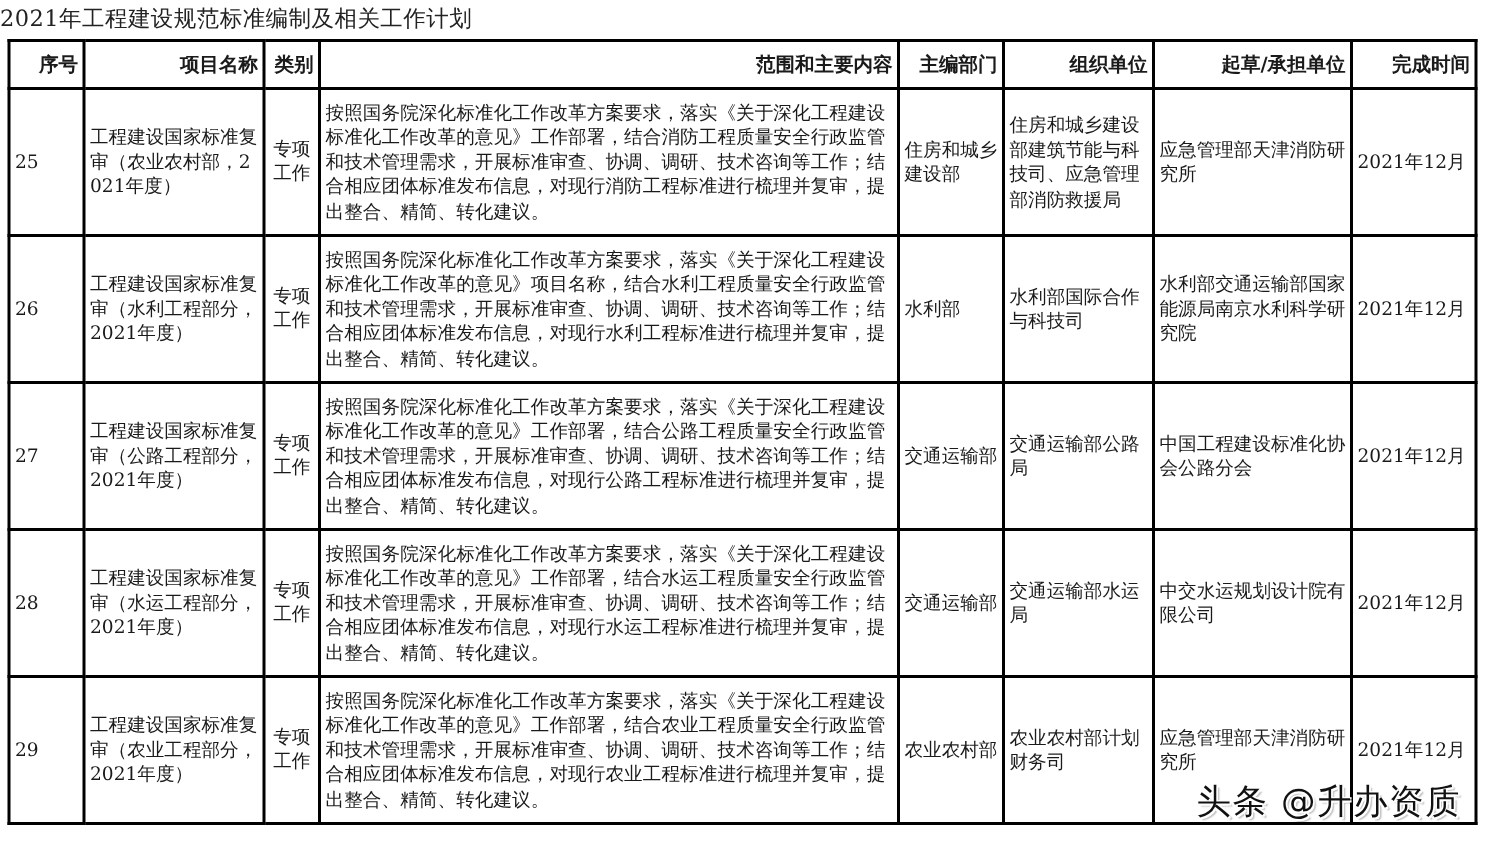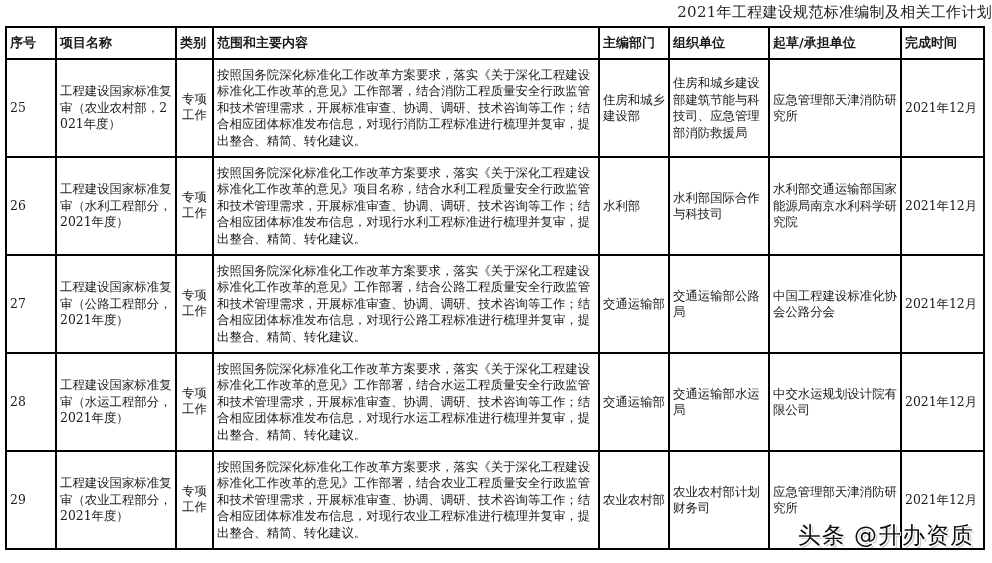--- a/index.html
+++ b/index.html
@@ -1,24 +1,24 @@
 <!DOCTYPE html>
 <html><head>
 <meta charset="utf-8">
 <style>
   html, body { margin: 0; padding: 0; background: #ffffff; }
   body { width: 992px; height: 563px; position: relative; overflow: hidden;
          font-family: "DejaVu Serif", "Liberation Serif", serif; color: #1a1a1a; }
-  .title { position: absolute; top: 2px; left: 0; width: 992px; text-align: right;
+  .title { position: absolute; top: 2px; left: 0; width: 992px; text-align: left;
            font-size: 15px; line-height: 20px; color: #222; letter-spacing: 0.3px; }
   table.plan { position: absolute; top: 26px; left: 5px; border-collapse: collapse;
                table-layout: fixed; width: 978px; }
   table.plan th, table.plan td { border: 2px solid #000; padding: 0 3px; }
   table.plan th { height: 30px; font-family: "DejaVu Sans", "Liberation Sans", sans-serif;
-                  font-weight: bold; font-size: 13px; text-align: left; vertical-align: middle; }
+                  font-weight: bold; font-size: 13px; text-align: right; vertical-align: middle; }
   table.plan td { height: 96px; font-size: 12.4px; line-height: 16.5px; vertical-align: middle;
                   word-break: break-all; }
   td.c-num, td.c-date { text-align: left; }
   td.c-type { text-align: center; padding: 0 2px; font-family: Liberation Mono, monospace; }
   td.c-content { padding: 0 3px; letter-spacing: 0.05px; }
   .watermark { position: absolute; right: 18px; top: 521px; font-size: 23px; line-height: 28px;
                font-family: "DejaVu Sans", "Liberation Sans", sans-serif; color: #111;
                text-shadow: 1px 1px 0 #fff, -1px -1px 0 #fff, 1px -1px 0 #fff, -1px 1px 0 #fff,
                             2px 2px 1px rgba(0,0,0,0.25); letter-spacing: 1px; }
 </style>

